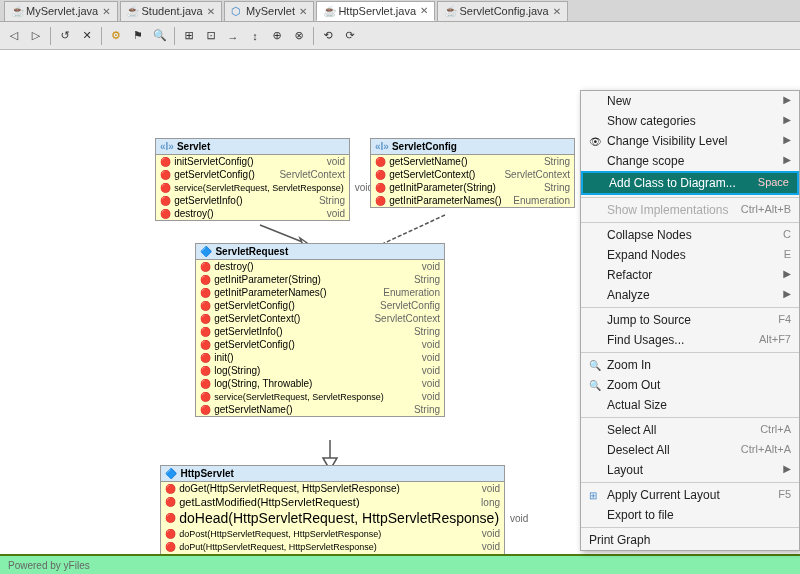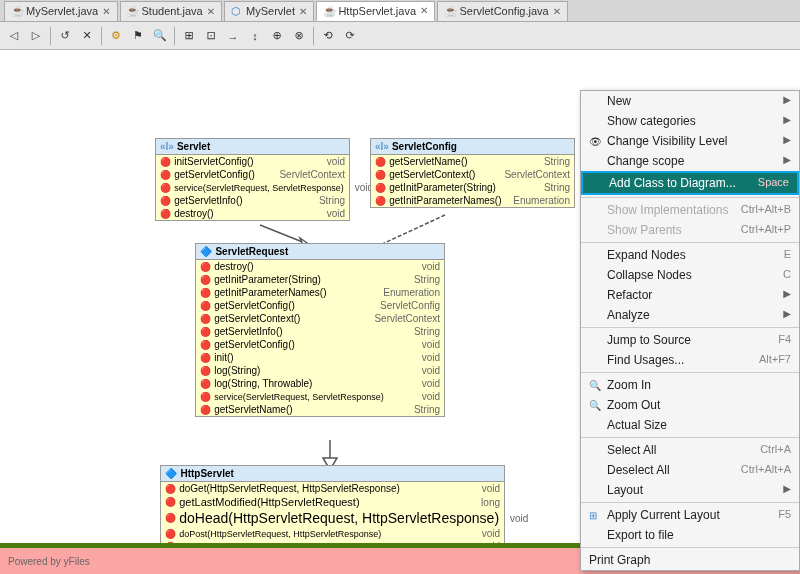--- a/index.html
+++ b/index.html
@@ -95,23 +95,23 @@
       position: relative;
       overflow: hidden;
     }
 
     
     .footer {
       position: absolute;
       bottom: 0;
       left: 0;
       right: 0;
-      height: 31px;
-      background: #fca5a5;
-      border-top: 5px solid #4d7c0f;
+      height: 20px;
+      background: #86efac;
+      border-top: 2px solid #4d7c0f;
       display: flex;
       align-items: center;
       padding: 0 8px;
       font-size: 10px;
       color: #666;
     }
 
     
     .uml-box {
       position: absolute;
@@ -489,41 +489,34 @@
         <span class="menu-shortcut">Space</span>
       </div>
       <div class="menu-separator"></div>
       <div class="menu-item disabled">
         <span class="menu-label-left">
           <span class="submenu-icon"></span>
           <span>Show Implementations</span>
         </span>
         <span class="menu-shortcut">Ctrl+Alt+B</span>
       </div>
-      <div class="menu-item disabled">
-        <span class="menu-label-left">
-          <span class="submenu-icon"></span>
-          <span>Show Parents</span>
-        </span>
-        <span class="menu-shortcut">Ctrl+Alt+P</span>
-      </div>
       <div class="menu-separator"></div>
       <div class="menu-item">
         <span class="menu-label-left">
           <span class="submenu-icon"></span>
+          <span>Collapse Nodes</span>
+        </span>
+        <span class="menu-shortcut">C</span>
+      </div>
+      <div class="menu-item">
+        <span class="menu-label-left">
+          <span class="submenu-icon"></span>
           <span>Expand Nodes</span>
         </span>
         <span class="menu-shortcut">E</span>
-      </div>
-      <div class="menu-item">
-        <span class="menu-label-left">
-          <span class="submenu-icon"></span>
-          <span>Collapse Nodes</span>
-        </span>
-        <span class="menu-shortcut">C</span>
       </div>
       <div class="menu-item">
         <span class="menu-label-left">
           <span class="submenu-icon"></span>
           <span>Refactor</span>
         </span>
         <span class="arrow">▶</span>
       </div>
       <div class="menu-item">
         <span class="menu-label-left">

